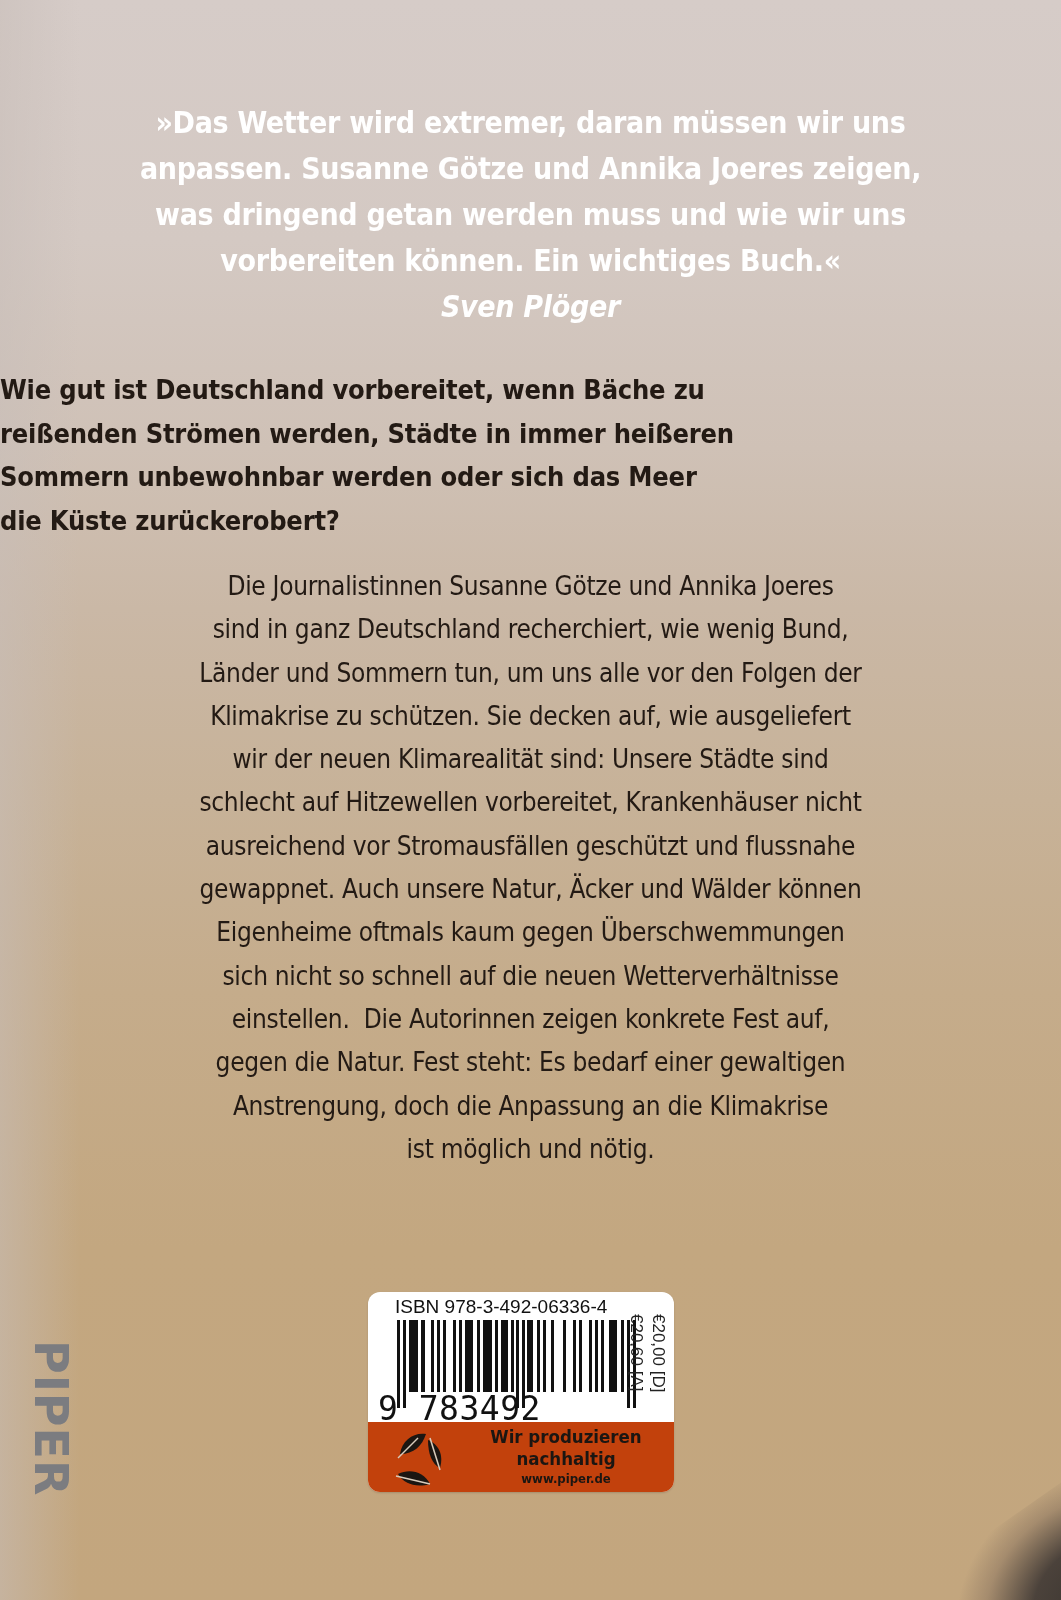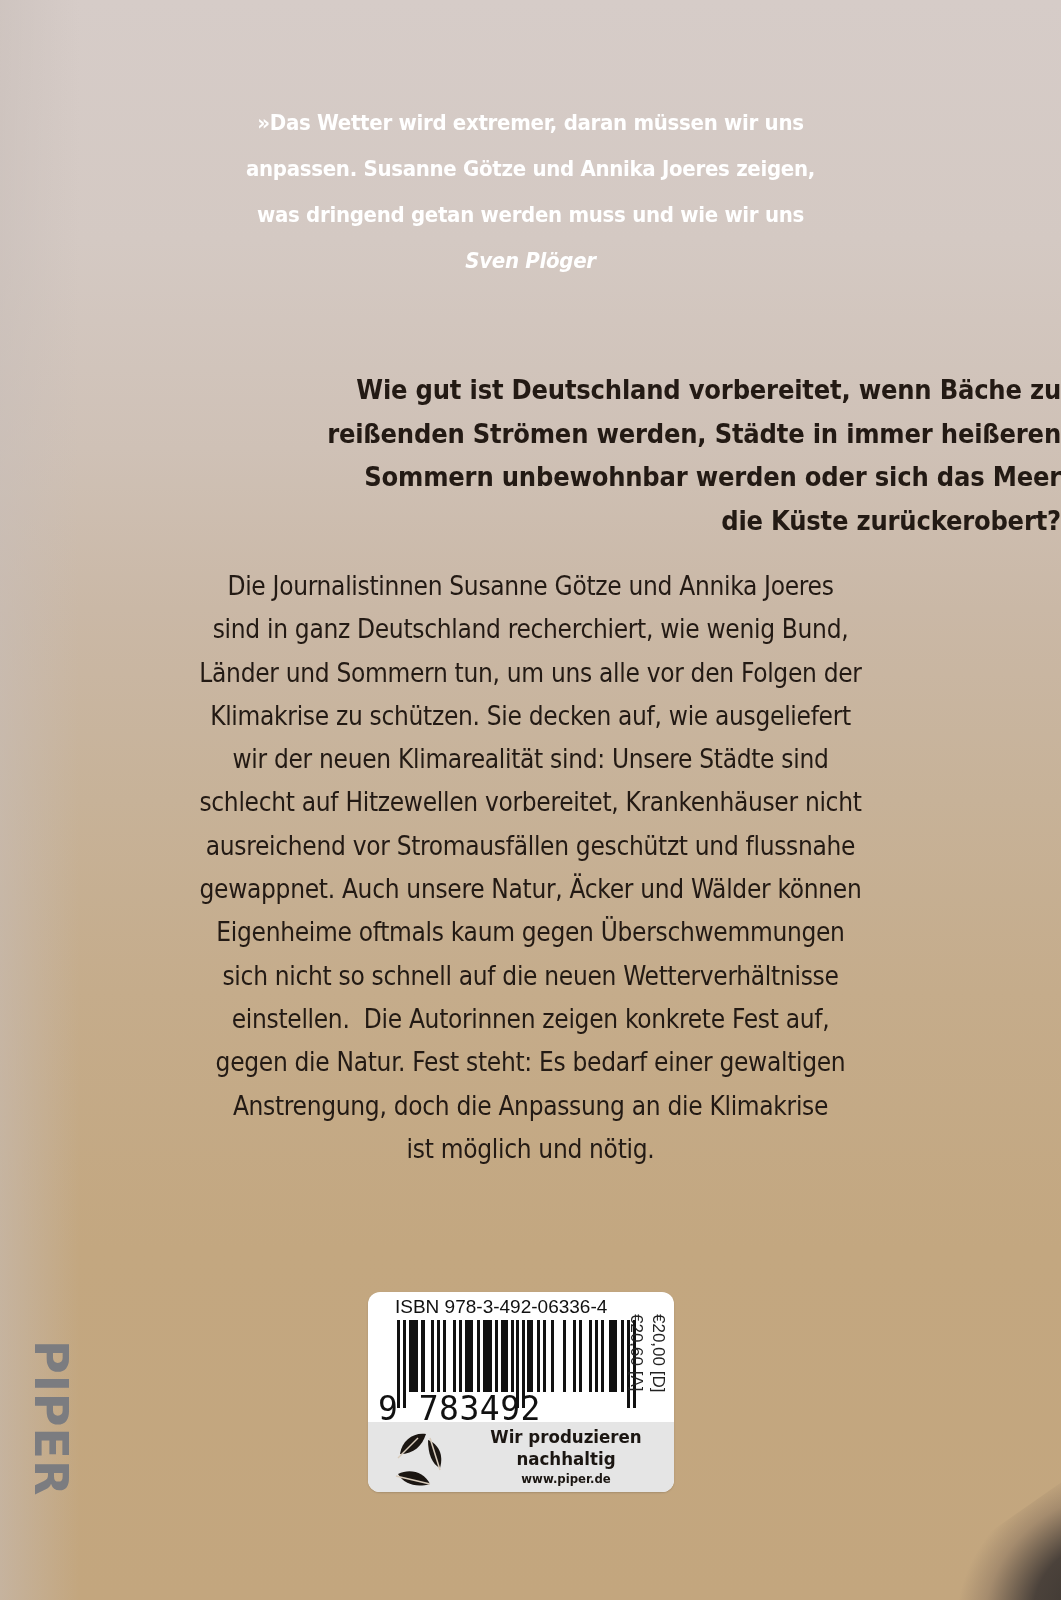--- a/index.html
+++ b/index.html
@@ -17,27 +17,27 @@
     }
     .corner-dark {
       position: absolute; right: -60px; bottom: -70px; width: 180px; height: 150px;
       background: radial-gradient(ellipse at 80% 80%, #3a342f 0%, #4b423b 35%, rgba(120,100,85,0.4) 60%, rgba(195,166,126,0) 75%);
       transform: rotate(-35deg);
       pointer-events: none;
     }
     .quote {
       position: absolute; left: 0; width: 1061px; top: 100px;
       text-align: center; color: #ffffff;
-      font-weight: bold; font-size: 22px; line-height: 46px;
+      font-weight: bold; font-size: 30px; line-height: 46px;
       letter-spacing: -0.3px;
     }
     .quote .author { font-style: italic; display: block; }
     .teaser {
       position: absolute; left: 0; width: 1061px; top: 368px;
-      text-align: right; color: #231a14;
+      text-align: left; color: #231a14;
       font-weight: bold; font-size: 27px; line-height: 43.5px;
       letter-spacing: -0.2px;
     }
     .body-text {
       position: absolute; left: 0; width: 1061px; top: 565px;
       text-align: center; color: #231a14;
       font-size: 26px; line-height: 43.3px; letter-spacing: -0.3px;
     }
     .line { display: block; white-space: pre; }
     .publisher-logo {
@@ -69,40 +69,41 @@
       position: absolute; left: 254px; top: 22px; width: 48px; height: 90px;
     }
     .price {
       position: absolute; top: 0;
       font-family: "Liberation Sans", sans-serif; font-size: 17px; color: #222;
       transform-origin: left top; transform: rotate(90deg);
       white-space: nowrap;
     }
     .eco {
       position: absolute; left: 0; top: 130px; width: 306px; height: 70px;
-      background: #e5e5e5;
+      background: #c2410c;
     }
     .eco-icon { position: absolute; left: 24px; top: 6px; width: 70px; height: 62px; }
     .eco-text {
       position: absolute; left: 100px; top: 4px; width: 196px; text-align: center;
       color: #1b1612; font-weight: bold;
     }
     .eco-line1 { display: block; font-size: 18.5px; line-height: 22px; }
     .eco-line2 { display: block; font-size: 13px; line-height: 18px; }
   </style>
 </head>
 <body>
 
 <div class="left-shade"></div>
 <div class="corner-dark"></div>
 
 <div class="quote">
   <span class="line">»Das Wetter wird extremer, daran müssen wir uns</span>
   <span class="line">anpassen. Susanne Götze und Annika Joeres zeigen,</span>
   <span class="line">was dringend getan werden muss und wie wir uns</span>
+  <span class="line">vorbereiten können. Ein wichtiges Buch.«</span>
   <span class="author">Sven Plöger</span>
 </div>
 
 <div class="teaser">
   <span class="line">Wie gut ist Deutschland vorbereitet, wenn Bäche zu</span>
   <span class="line">reißenden Strömen werden, Städte in immer heißeren</span>
   <span class="line">Sommern unbewohnbar werden oder sich das Meer</span>
   <span class="line">die Küste zurückerobert?</span>
 </div>
 

